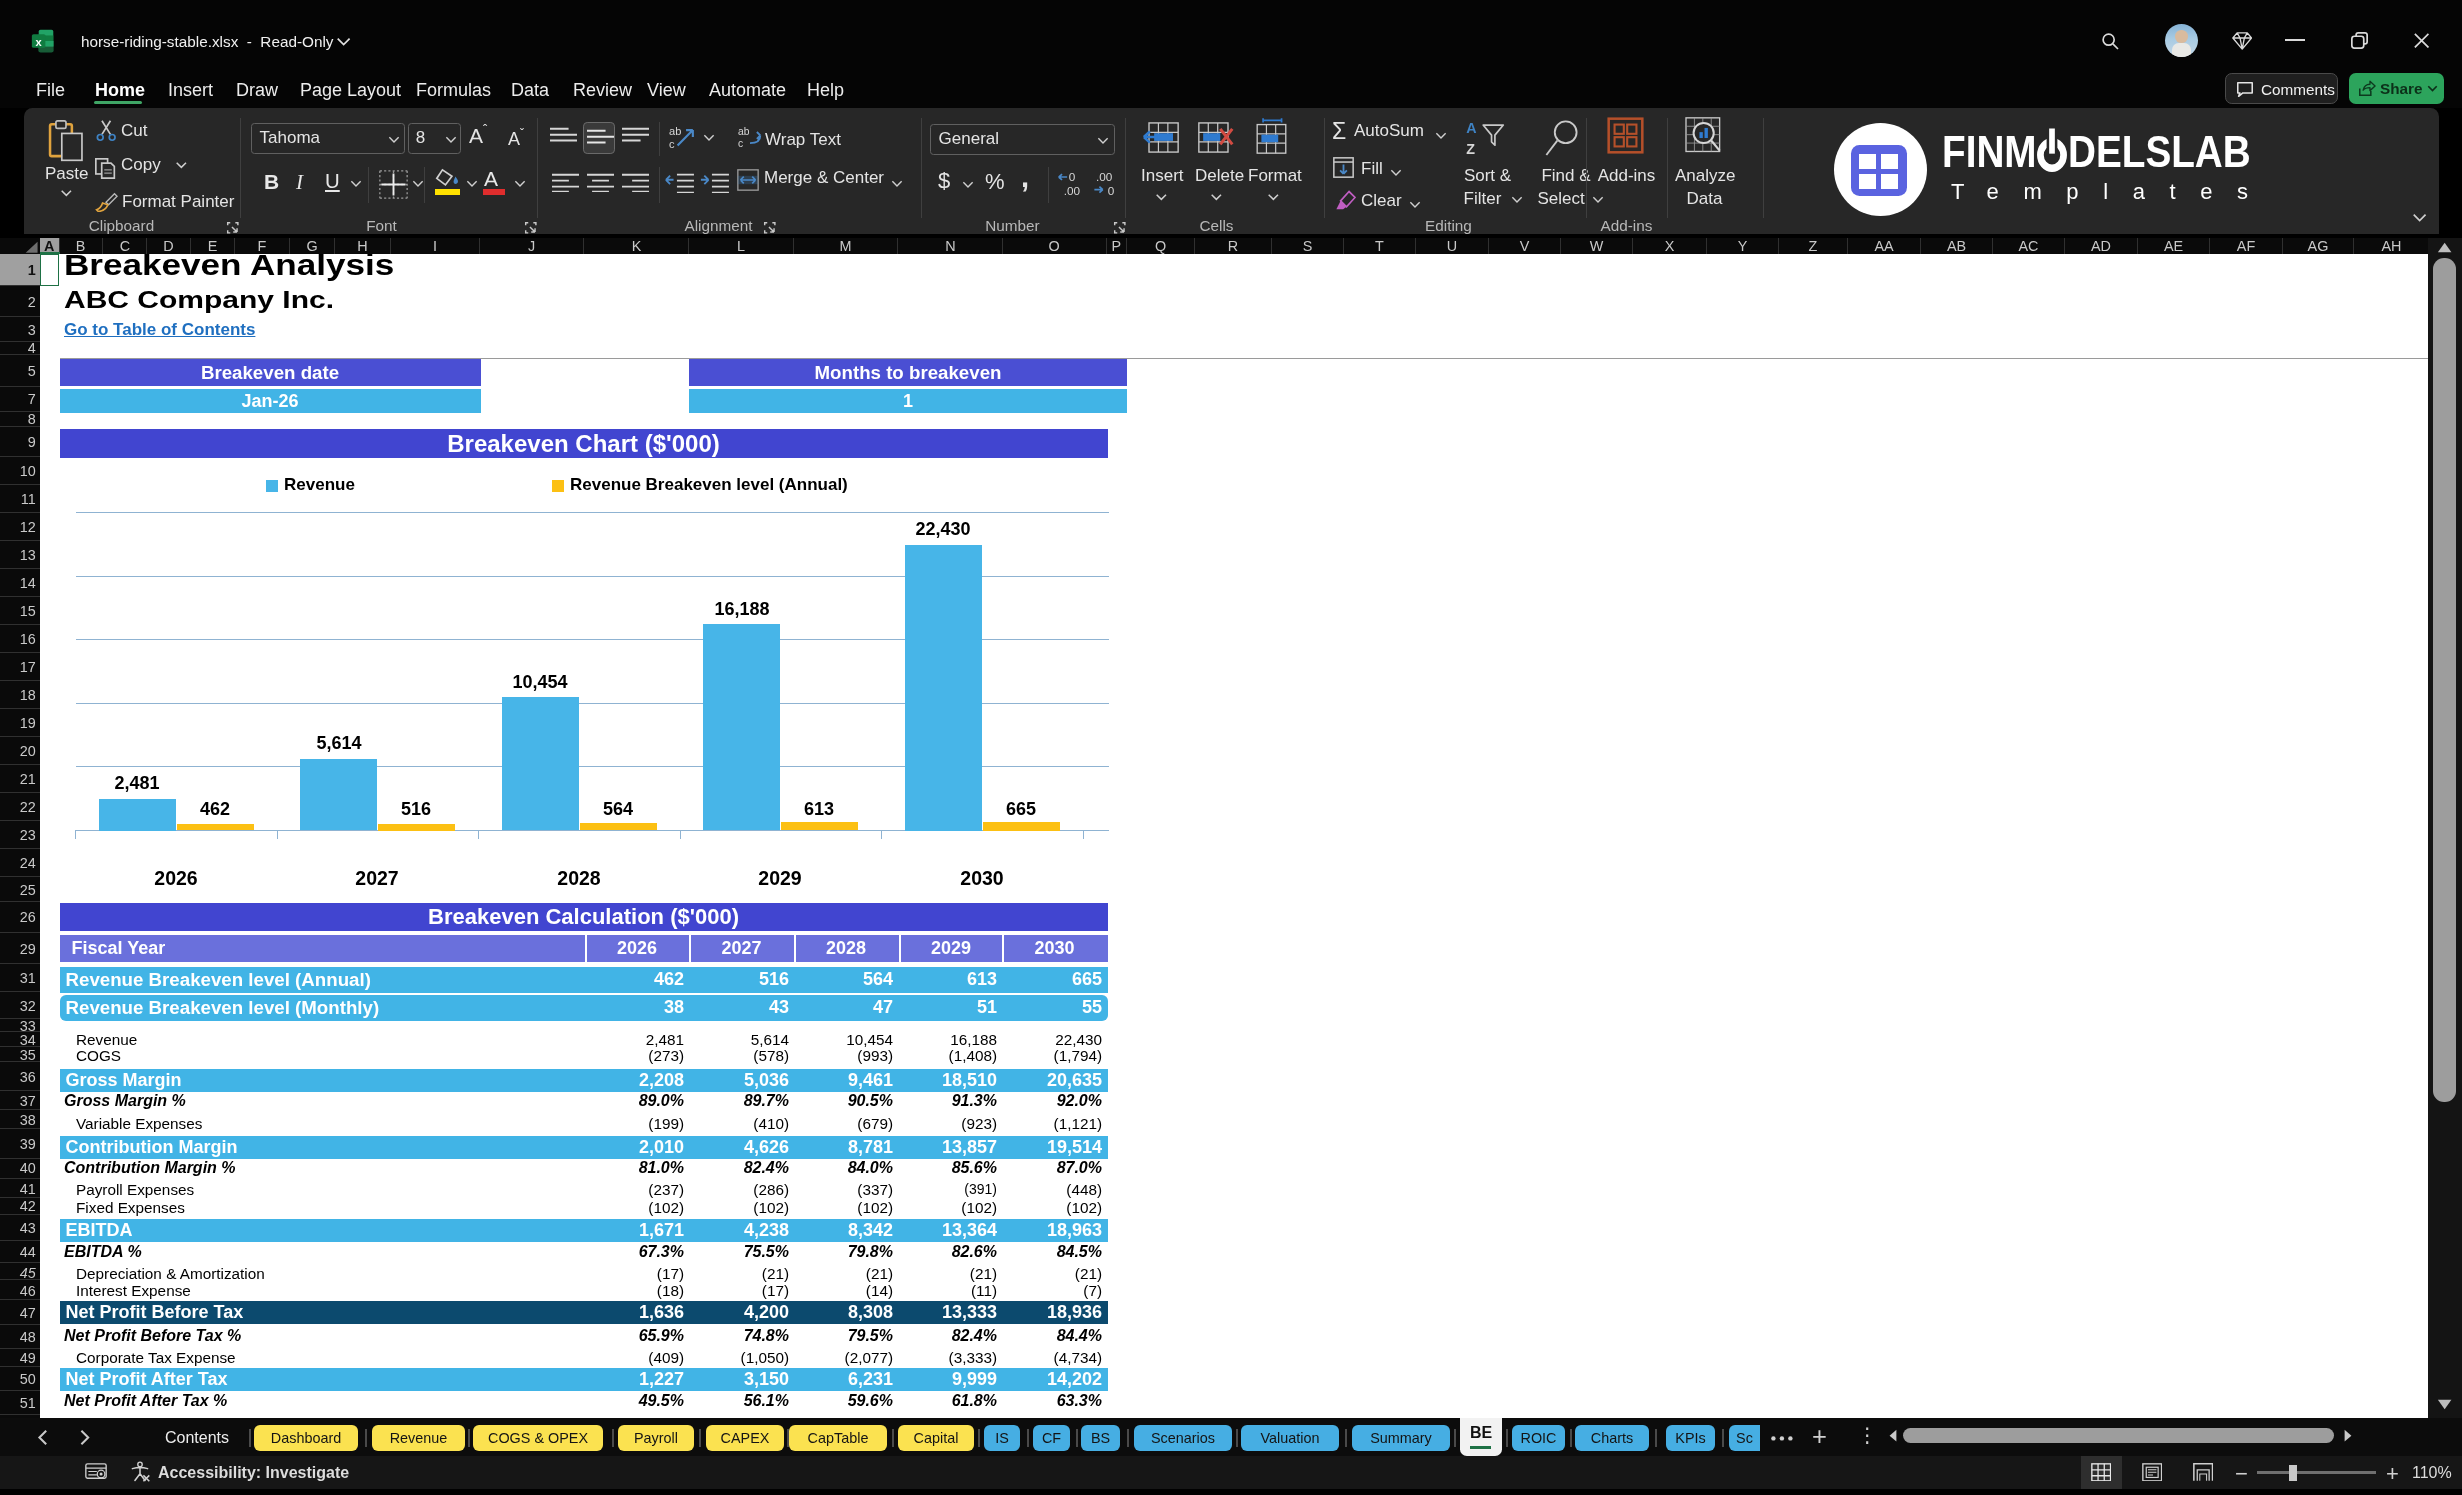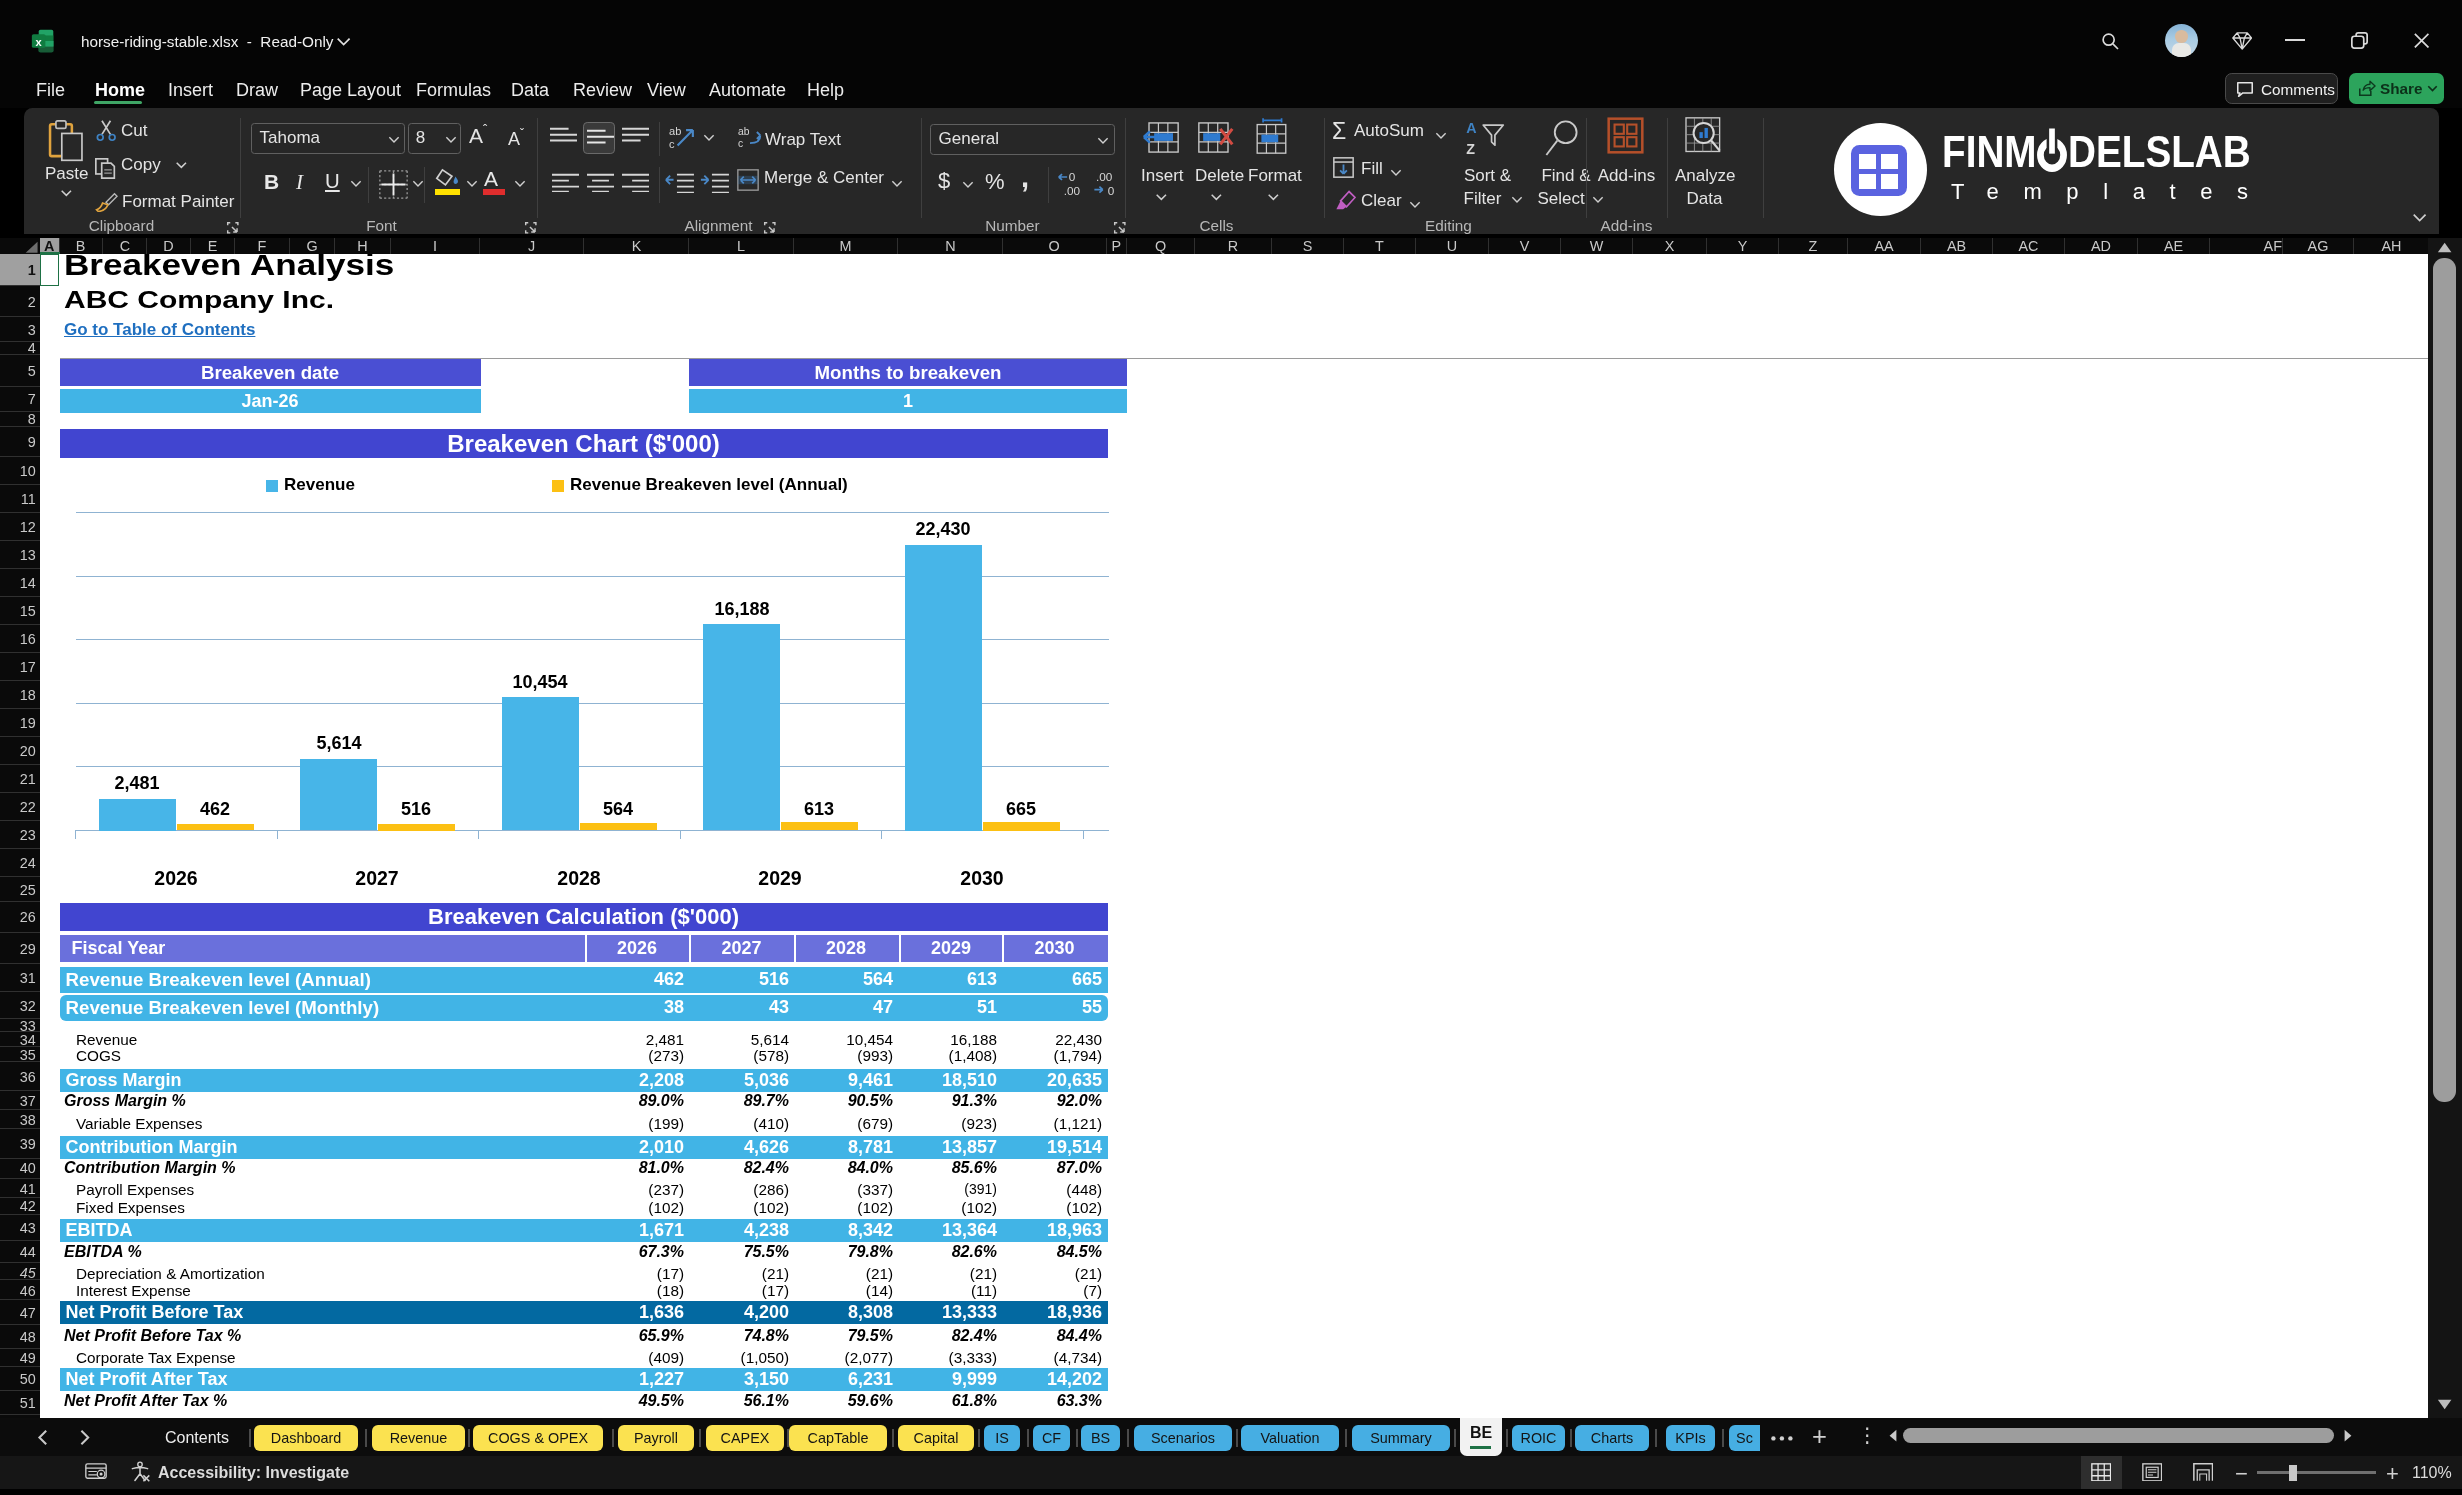--- a/index.html
+++ b/index.html
@@ -416,21 +416,21 @@
     <div class="colhead" style="left:1489px;width:72px;">V</div>
     <div class="colhead" style="left:1561px;width:72px;">W</div>
     <div class="colhead" style="left:1633px;width:74px;">X</div>
     <div class="colhead" style="left:1707px;width:72px;">Y</div>
     <div class="colhead" style="left:1779px;width:69px;">Z</div>
     <div class="colhead" style="left:1848px;width:73px;">AA</div>
     <div class="colhead" style="left:1921px;width:72px;">AB</div>
     <div class="colhead" style="left:1993px;width:72px;">AC</div>
     <div class="colhead" style="left:2065px;width:73px;">AD</div>
     <div class="colhead" style="left:2138px;width:72px;">AE</div>
-    <div class="colhead" style="left:2210px;width:73px;text-align:right;">AF</div>
+    <div class="colhead" style="left:2210px;width:73px;">AF</div>
     <div class="colhead" style="left:2283px;width:71px;">AG</div>
     <div class="colhead" style="left:2355px;width:74px;">AH</div>
   </div>
   <div id="rowheads">
     <div class="rowhead" style="left:0;top:0px;height:32px;line-height:32px;background:#a0a0a0;color:#111;font-weight:bold;">1</div>
     <div class="rowhead" style="left:0;top:33px;height:30px;line-height:30px;">2</div>
     <div class="rowhead" style="left:0;top:64px;height:24px;line-height:24px;">3</div>
     <div class="rowhead" style="left:0;top:88px;height:12.7px;line-height:12.7px;">4</div>
     <div class="rowhead" style="left:0;top:102px;height:31px;line-height:31px;">5</div>
     <div class="rowhead" style="left:0;top:133px;height:24.6px;line-height:24.6px;">7</div>
@@ -622,21 +622,21 @@
     <div class="num" style="left:639px;top:1011px;width:110px;font-size:15.3px;">(21)</div>
     <div class="num" style="left:743px;top:1011px;width:110px;font-size:15.3px;">(21)</div>
     <div class="num" style="left:847px;top:1011px;width:110px;font-size:15.3px;">(21)</div>
     <div class="num" style="left:952px;top:1011px;width:110px;font-size:15.3px;">(21)</div>
     <div class="abs" style="left:36px;top:1028px;font-size:15.3px;">Interest Expense</div>
     <div class="num" style="left:534px;top:1028px;width:110px;font-size:15.3px;">(18)</div>
     <div class="num" style="left:639px;top:1028px;width:110px;font-size:15.3px;">(17)</div>
     <div class="num" style="left:743px;top:1028px;width:110px;font-size:15.3px;">(14)</div>
     <div class="num" style="left:847px;top:1028px;width:110px;font-size:15.3px;">(11)</div>
     <div class="num" style="left:952px;top:1028px;width:110px;font-size:15.3px;">(7)</div>
-    <div class="band" style="left:19.5px;top:1047px;width:1048px;height:23px;background:#0369a1;font-size:18px;line-height:23px;"><span style="margin-left:6px;">Net Profit Before Tax</span></div>
+    <div class="band" style="left:19.5px;top:1047px;width:1048px;height:23px;background:#0c4a6e;font-size:18px;line-height:23px;"><span style="margin-left:6px;">Net Profit Before Tax</span></div>
     <div class="num bandnum" style="left:534px;top:1047px;width:110px;line-height:23px;">1,636</div>
     <div class="num bandnum" style="left:639px;top:1047px;width:110px;line-height:23px;">4,200</div>
     <div class="num bandnum" style="left:743px;top:1047px;width:110px;line-height:23px;">8,308</div>
     <div class="num bandnum" style="left:847px;top:1047px;width:110px;line-height:23px;">13,333</div>
     <div class="num bandnum" style="left:952px;top:1047px;width:110px;line-height:23px;">18,936</div>
     <div class="abs pctl" style="left:24px;top:1073px;">Net Profit Before Tax %</div>
     <div class="num pctl" style="left:534px;top:1073px;width:110px;">65.9%</div>
     <div class="num pctl" style="left:639px;top:1073px;width:110px;">74.8%</div>
     <div class="num pctl" style="left:743px;top:1073px;width:110px;">79.5%</div>
     <div class="num pctl" style="left:847px;top:1073px;width:110px;">82.4%</div>

